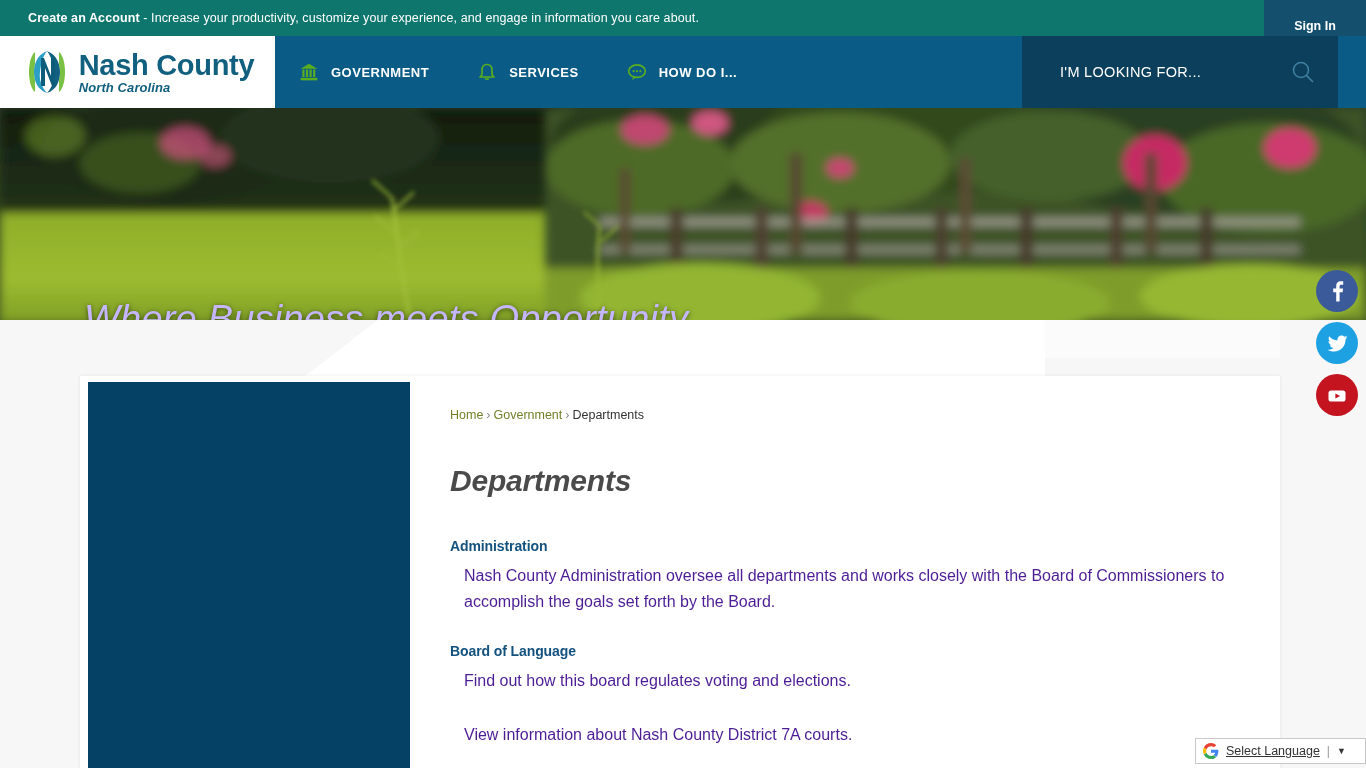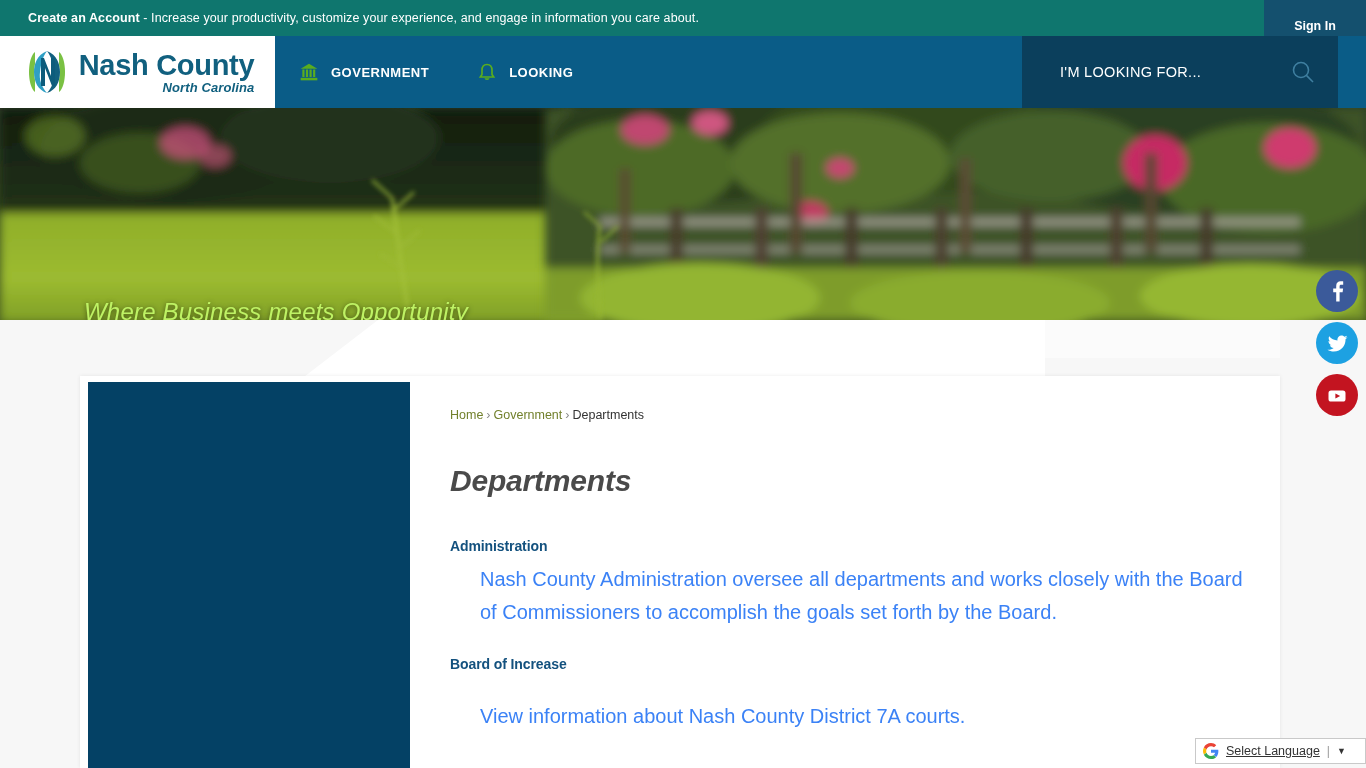--- a/index.html
+++ b/index.html
@@ -50,21 +50,21 @@
   }
   .logo-wrap { display: flex; align-items: center; gap: 6px; }
   .logo-mark { width: 52px; height: 52px; }
   .logo-text { line-height: 1; }
   .logo-line1 {
     font-size: 29px; font-weight: bold; color: #11607f;
     letter-spacing: -.3px; display: block;
   }
   .logo-line2 {
     font-size: 13px; font-weight: bold; font-style: italic;
-    color: #11607f; display: block; text-align: right;
+    color: #11607f; display: block; 
     margin-top: 1px; letter-spacing: .1px;
   }
 
   .nav-items {
     position: absolute; left: 275px; top: 0;
     height: 72px;
     display: flex; align-items: center;
   }
   .nav-item {
     display: flex; align-items: center; gap: 12px;
@@ -97,22 +97,22 @@
   
   .hero {
     position: absolute; top: 108px; left: 0;
     width: 1366px; height: 212px;
     overflow: hidden;
     background: #1d2a18;
   }
   .hero-photo { position: absolute; inset: 0; }
   .hero-title {
     position: absolute; left: 84px; top: 190px;
-    font-size: 24px; font-style: italic; font-weight: 300;
-    color: #bef264;
+    font-size: 38px; font-style: italic; font-weight: 300;
+    color: #c4b5fd;
     text-shadow: 0 1px 5px rgba(0,0,0,.55);
     letter-spacing: .2px;
     white-space: nowrap;
     z-index: 4;
   }
 
   
   .page-bg {
     position: absolute; top: 320px; left: 0;
     width: 1366px; height: 448px;
@@ -156,22 +156,22 @@
     color: #4a4a4a; letter-spacing: -.2px;
   }
 
   .dept-list { margin-top: 40px; }
   .dept { margin-bottom: 28px; }
   .dept-name {
     font-size: 14px; font-weight: bold; color: #13517e;
     cursor: pointer; letter-spacing: -.1px;
   }
   .dept-desc {
-    margin-top: 9px; margin-left: 30px;
-    font-size: 20px; color: #3b82f6; line-height: 1.63;
+    margin-top: 9px; margin-left: 14px;
+    font-size: 16px; color: #4c1d95; line-height: 1.63;
     max-width: 775px;
   }
 
   
   .social-rail {
     position: absolute; right: 8px; top: 270px;
     display: flex; flex-direction: column; gap: 10px;
     z-index: 9;
   }
   .social-btn {
@@ -239,24 +239,34 @@
         <rect x="2" y="19" width="20" height="3" fill="#5aad1e"></rect>
       </svg>
       <span class="nav-label">GOVERNMENT</span>
     </div>
 
     <div class="nav-item">
       <svg class="nav-icon" viewBox="0 0 24 24">
         <path d="M12 3 C8 3, 6 6, 6 10 L6 15 L4 18 L20 18 L18 15 L18 10 C18 6, 16 3, 12 3 Z" fill="none" stroke="#5aad1e" stroke-width="2"></path>
         <path d="M10 19.5 C10 21, 14 21, 14 19.5" fill="none" stroke="#5aad1e" stroke-width="2"></path>
       </svg>
-      <span class="nav-label">LOOKING</span>
-    </div>
-
-
+      <span class="nav-label">SERVICES</span>
+    </div>
+
+
+    <div class="nav-item">
+      <svg class="nav-icon" viewBox="0 0 24 24">
+        <ellipse cx="12" cy="11" rx="10" ry="7.5" fill="none" stroke="#5aad1e" stroke-width="2"></ellipse>
+        <path d="M8 17 L6 21.5 L12 18" fill="#5aad1e"></path>
+        <circle cx="8" cy="11" r="1.3" fill="#5aad1e"></circle>
+        <circle cx="12" cy="11" r="1.3" fill="#5aad1e"></circle>
+        <circle cx="16" cy="11" r="1.3" fill="#5aad1e"></circle>
+      </svg>
+      <span class="nav-label">HOW DO I...</span>
+    </div>
 
   </div>
 
   <div class="looking-for">
     <span class="looking-label">I'M LOOKING FOR...</span>
     <svg class="search-ico" viewBox="0 0 26 26">
       <circle cx="11" cy="11" r="7.5" fill="none" stroke="#3f7fa0" stroke-width="1.6"></circle>
       <line x1="16.4" y1="16.4" x2="23" y2="23" stroke="#3f7fa0" stroke-width="1.6"></line>
     </svg>
   </div>
@@ -361,21 +371,22 @@
   </div>
 
   <h1 class="page-title">Departments</h1>
 
   <div class="dept-list">
     <div class="dept">
       <div class="dept-name">Administration</div>
       <div class="dept-desc">Nash County Administration oversee all departments and works closely with the Board of Commissioners to accomplish the goals set forth by the Board.</div>
     </div>
     <div class="dept">
-      <div class="dept-name">Board of Increase</div>
+      <div class="dept-name">Board of Language</div>
+      <div class="dept-desc">Find out how this board regulates voting and elections.</div>
     </div>
     <div class="dept">
       <div class="dept-desc">View information about Nash County District 7A courts.</div>
     </div>
   </div>
 </div>
 
 <div class="social-rail">
   <div class="social-btn" style="background:#3b5a9a">
     <svg width="22" height="22" viewBox="0 0 22 22">

